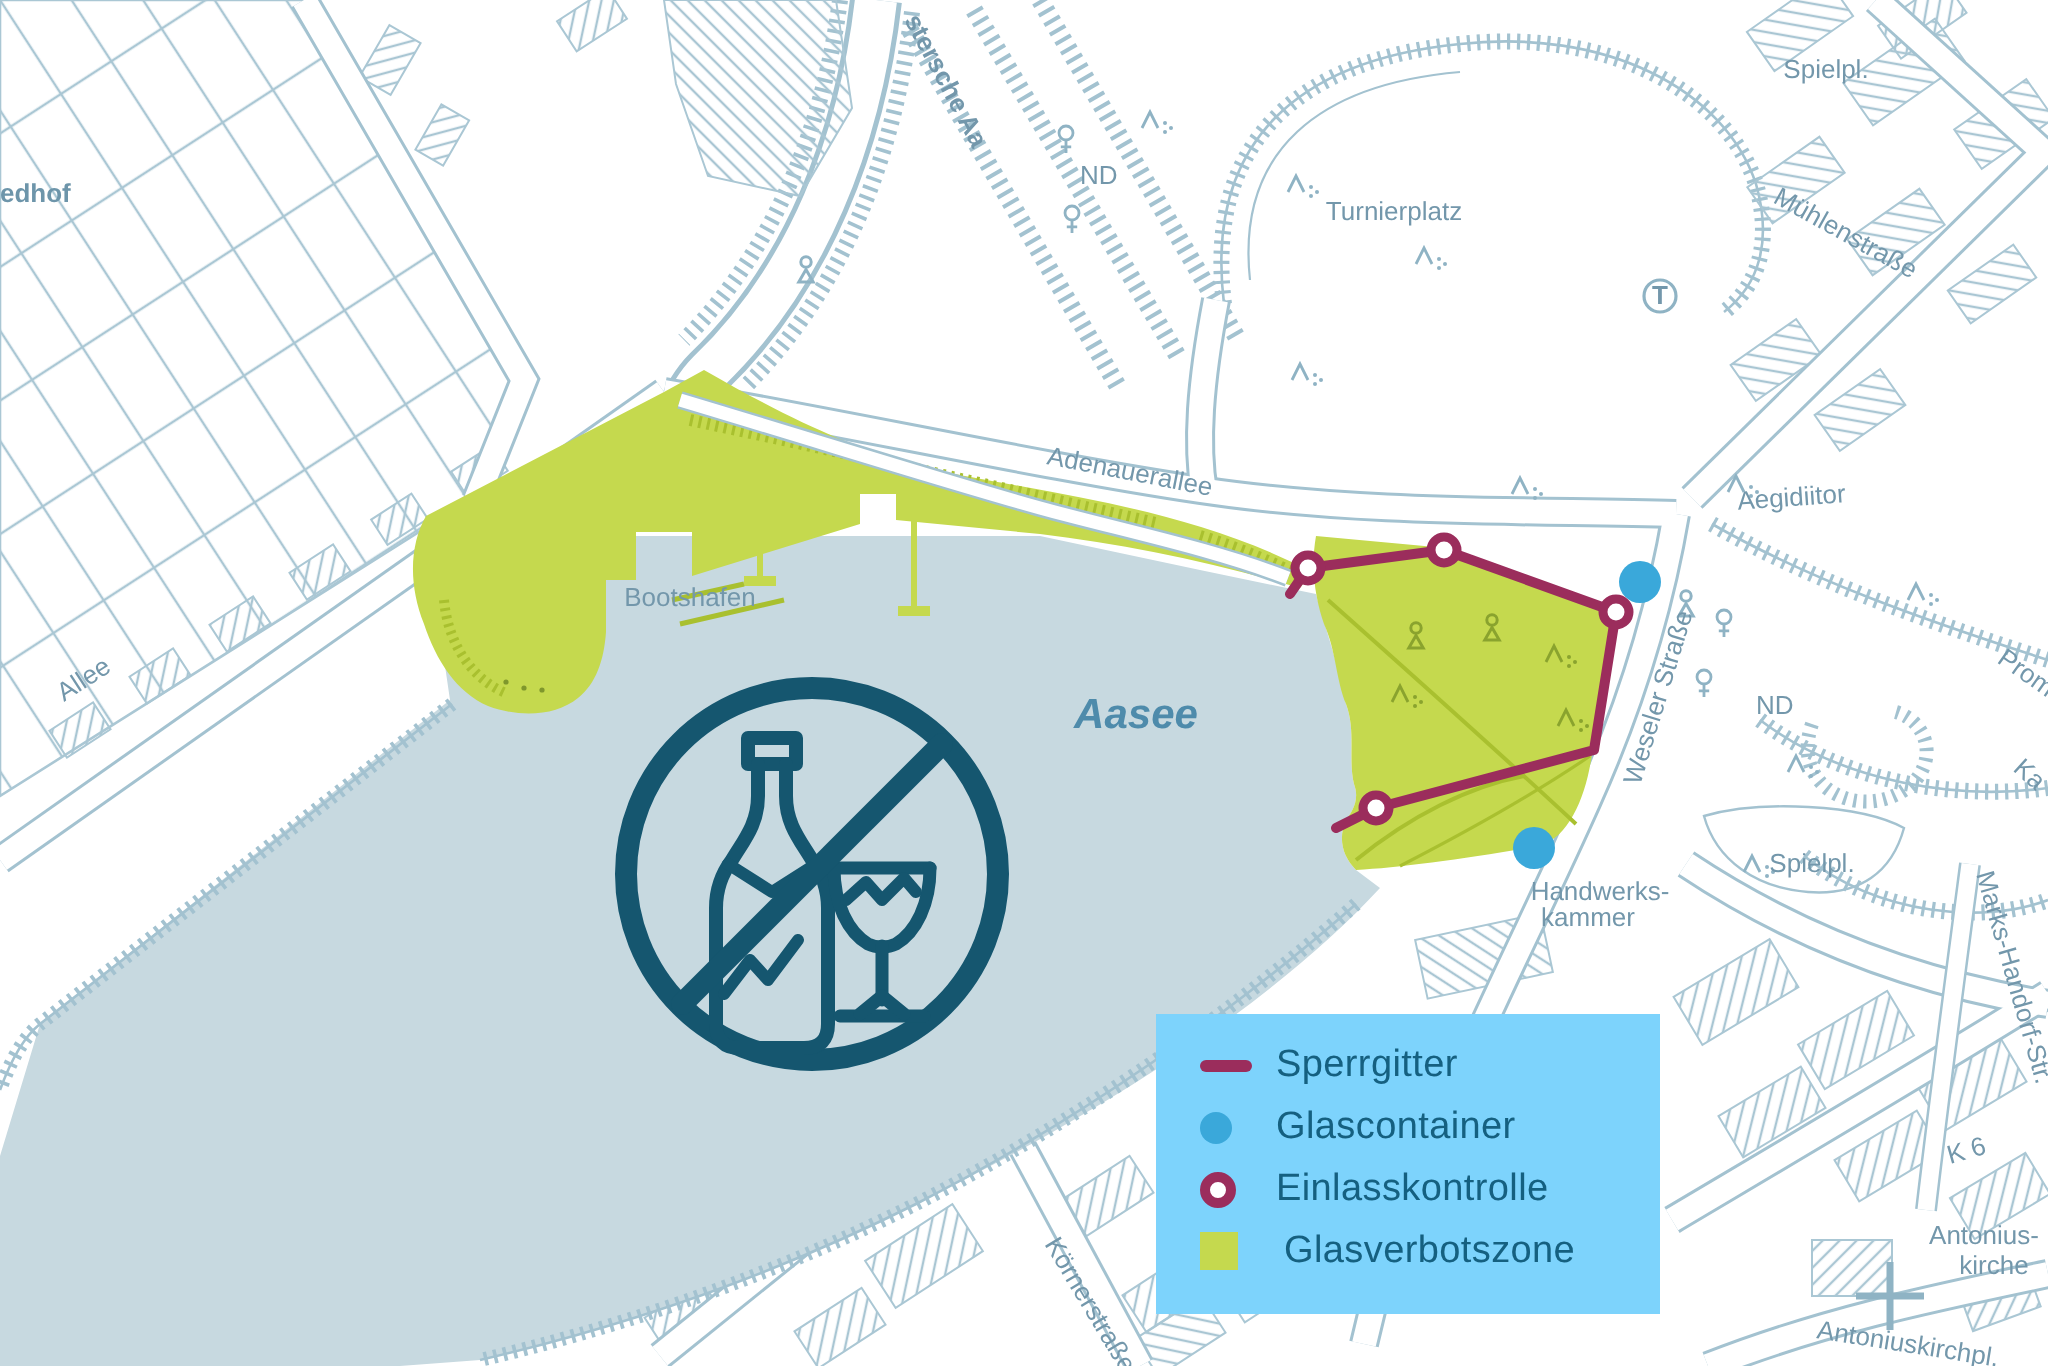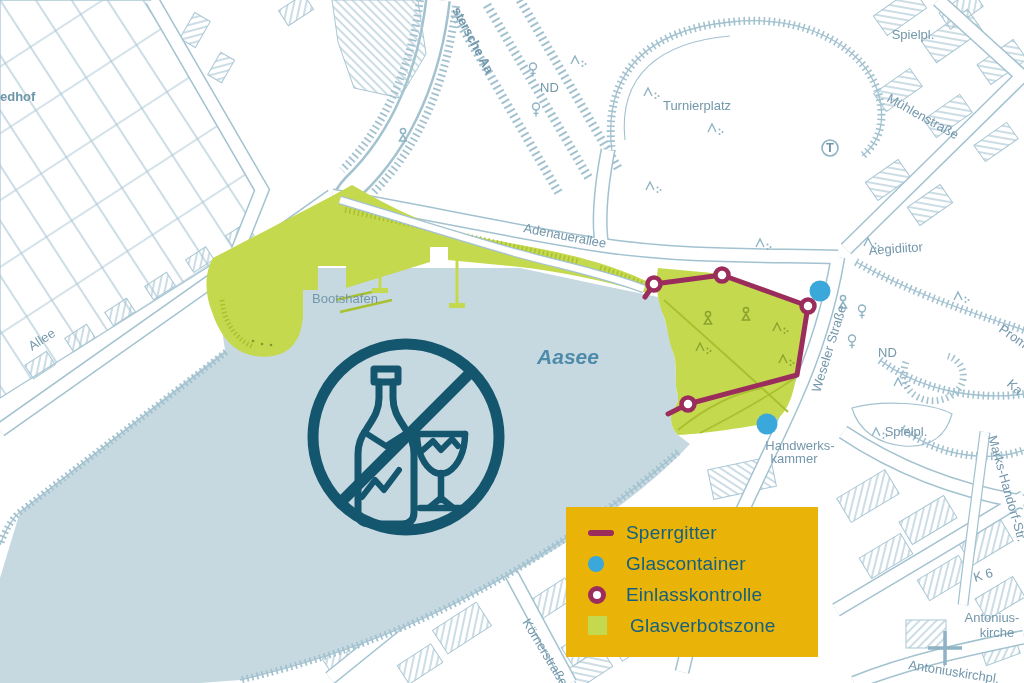--- a/index.html
+++ b/index.html
@@ -3,21 +3,21 @@
 <meta charset="utf-8">
 <style>
   html,body{margin:0;padding:0;background:#ffffff;}
   .stage{position:relative;width:1024px;height:683px;overflow:hidden;background:#fff;
          font-family:"Liberation Sans", sans-serif;}
   svg text{font-family:"Liberation Sans", sans-serif;}
   .m{fill:#7397ab;font-size:13px;}
   .m-bold{fill:#6d95aa;font-weight:bold;}
   .gdk{stroke:#a9c02f;}
   
-  .legend{position:absolute;left:566px;top:507px;width:252px;height:150px;background:#eab308;
+  .legend{position:absolute;left:578px;top:507px;width:252px;height:150px;background:#7dd3fc;
           padding:10px 0 0 22px;box-sizing:border-box;}
   .legend-row{display:flex;align-items:center;height:31px;}
   .legend-marker{width:30px;display:flex;justify-content:flex-start;align-items:center;flex:0 0 30px;}
   .lm-line{width:26px;height:6px;border-radius:3px;}
   .lm-ring{width:8px;height:8px;border-radius:50%;border-style:solid;border-width:5px;background:#fff;}
   .lm-dot{width:16px;height:16px;border-radius:50%;}
   .lm-square{width:19px;height:19px;}
   .legend-label{font-size:19px;color:#156080;margin-left:8px;letter-spacing:.2px;}
 </style>
 </head>

